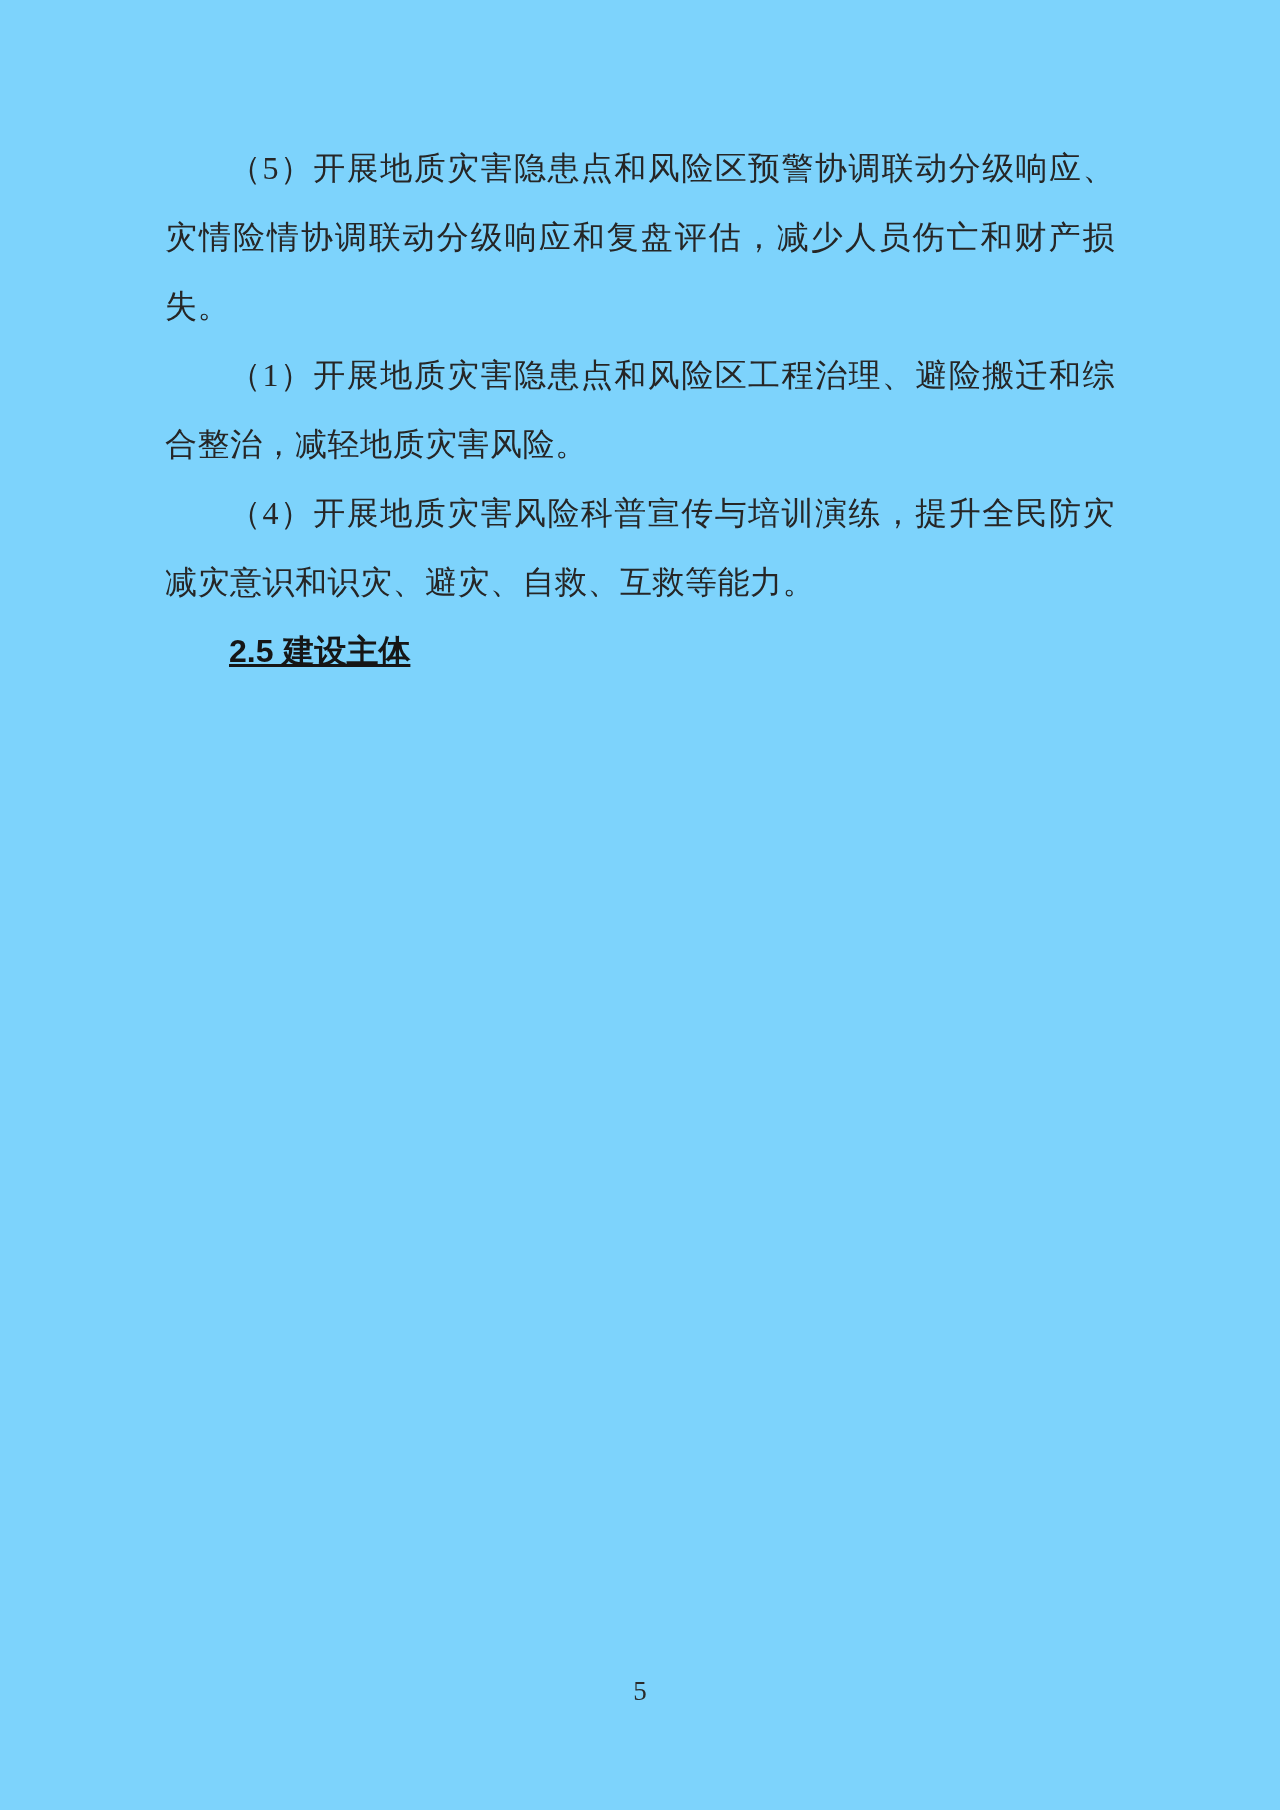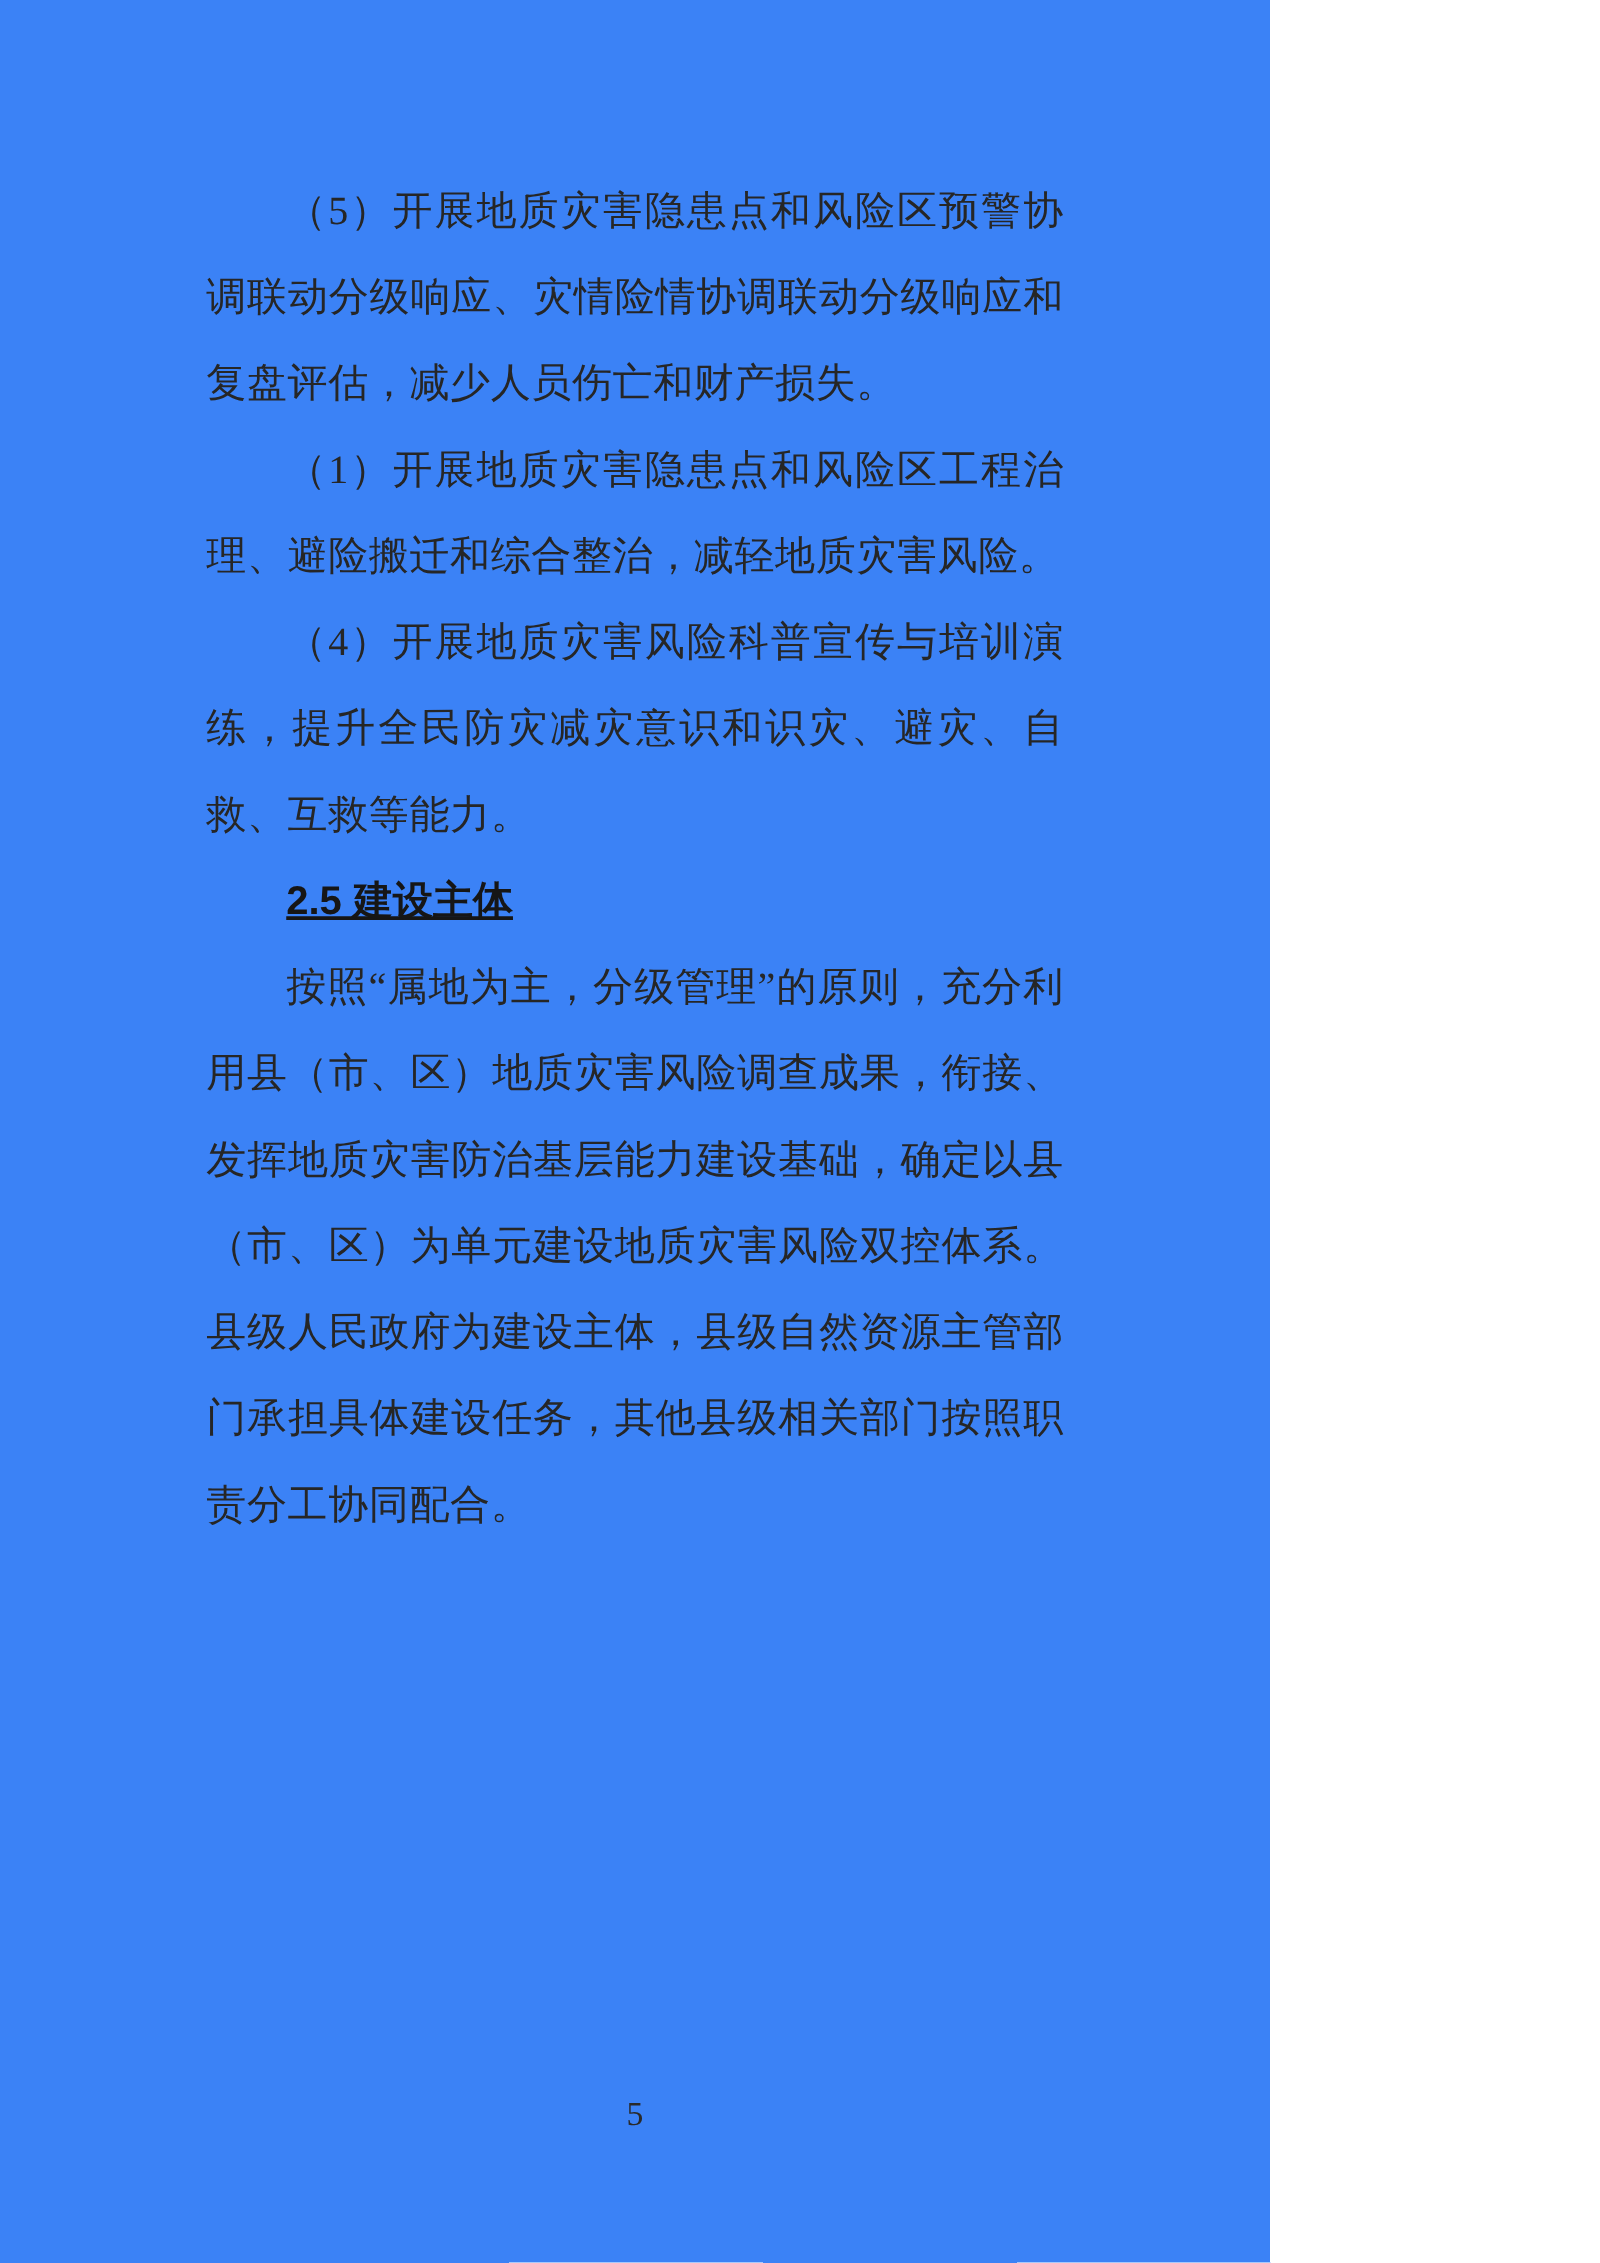--- a/index.html
+++ b/index.html
@@ -2,23 +2,23 @@
 <html lang="zh"><head>
 <meta charset="utf-8">
 <style>
   html, body {
     margin: 0;
     padding: 0;
     background: #ffffff;
   }
   .page {
     position: relative;
-    width: 1016px;
+    width: 1280px;
     height: 1810px;
-    background: #3b82f6;
+    background: #7dd3fc;
     overflow: hidden;
   }
   .content {
     box-sizing: border-box;
     padding: 134px 165px 0 165px;
     font-family: "Liberation Serif", "DejaVu Serif", serif;
     font-size: 32px;
     line-height: 69px;
     color: #262626;
     text-align: justify;
@@ -54,18 +54,17 @@
 </style>
 </head>
 <body>
 
 <div class="page">
   <div class="content">
     <p class="para">（5）开展地质灾害隐患点和风险区预警协调联动分级响应、灾情险情协调联动分级响应和复盘评估，减少人员伤亡和财产损失。</p>
     <p class="para">（1）开展地质灾害隐患点和风险区工程治理、避险搬迁和综合整治，减轻地质灾害风险。</p>
     <p class="para">（4）开展地质灾害风险科普宣传与培训演练，提升全民防灾减灾意识和识灾、避灾、自救、互救等能力。</p>
     <h2 class="heading">2.5 建设主体</h2>
-    <p class="para">按照“属地为主，分级管理”的原则，充分利用县（市、区）地质灾害风险调查成果，衔接、发挥地质灾害防治基层能力建设基础，确定以县（市、区）为单元建设地质灾害风险双控体系。县级人民政府为建设主体，县级自然资源主管部门承担具体建设任务，其他县级相关部门按照职责分工协同配合。</p>
   </div>
   <div class="footer">
     <span class="pagenum">5</span>
   </div>
 </div>
 
 </body></html>

